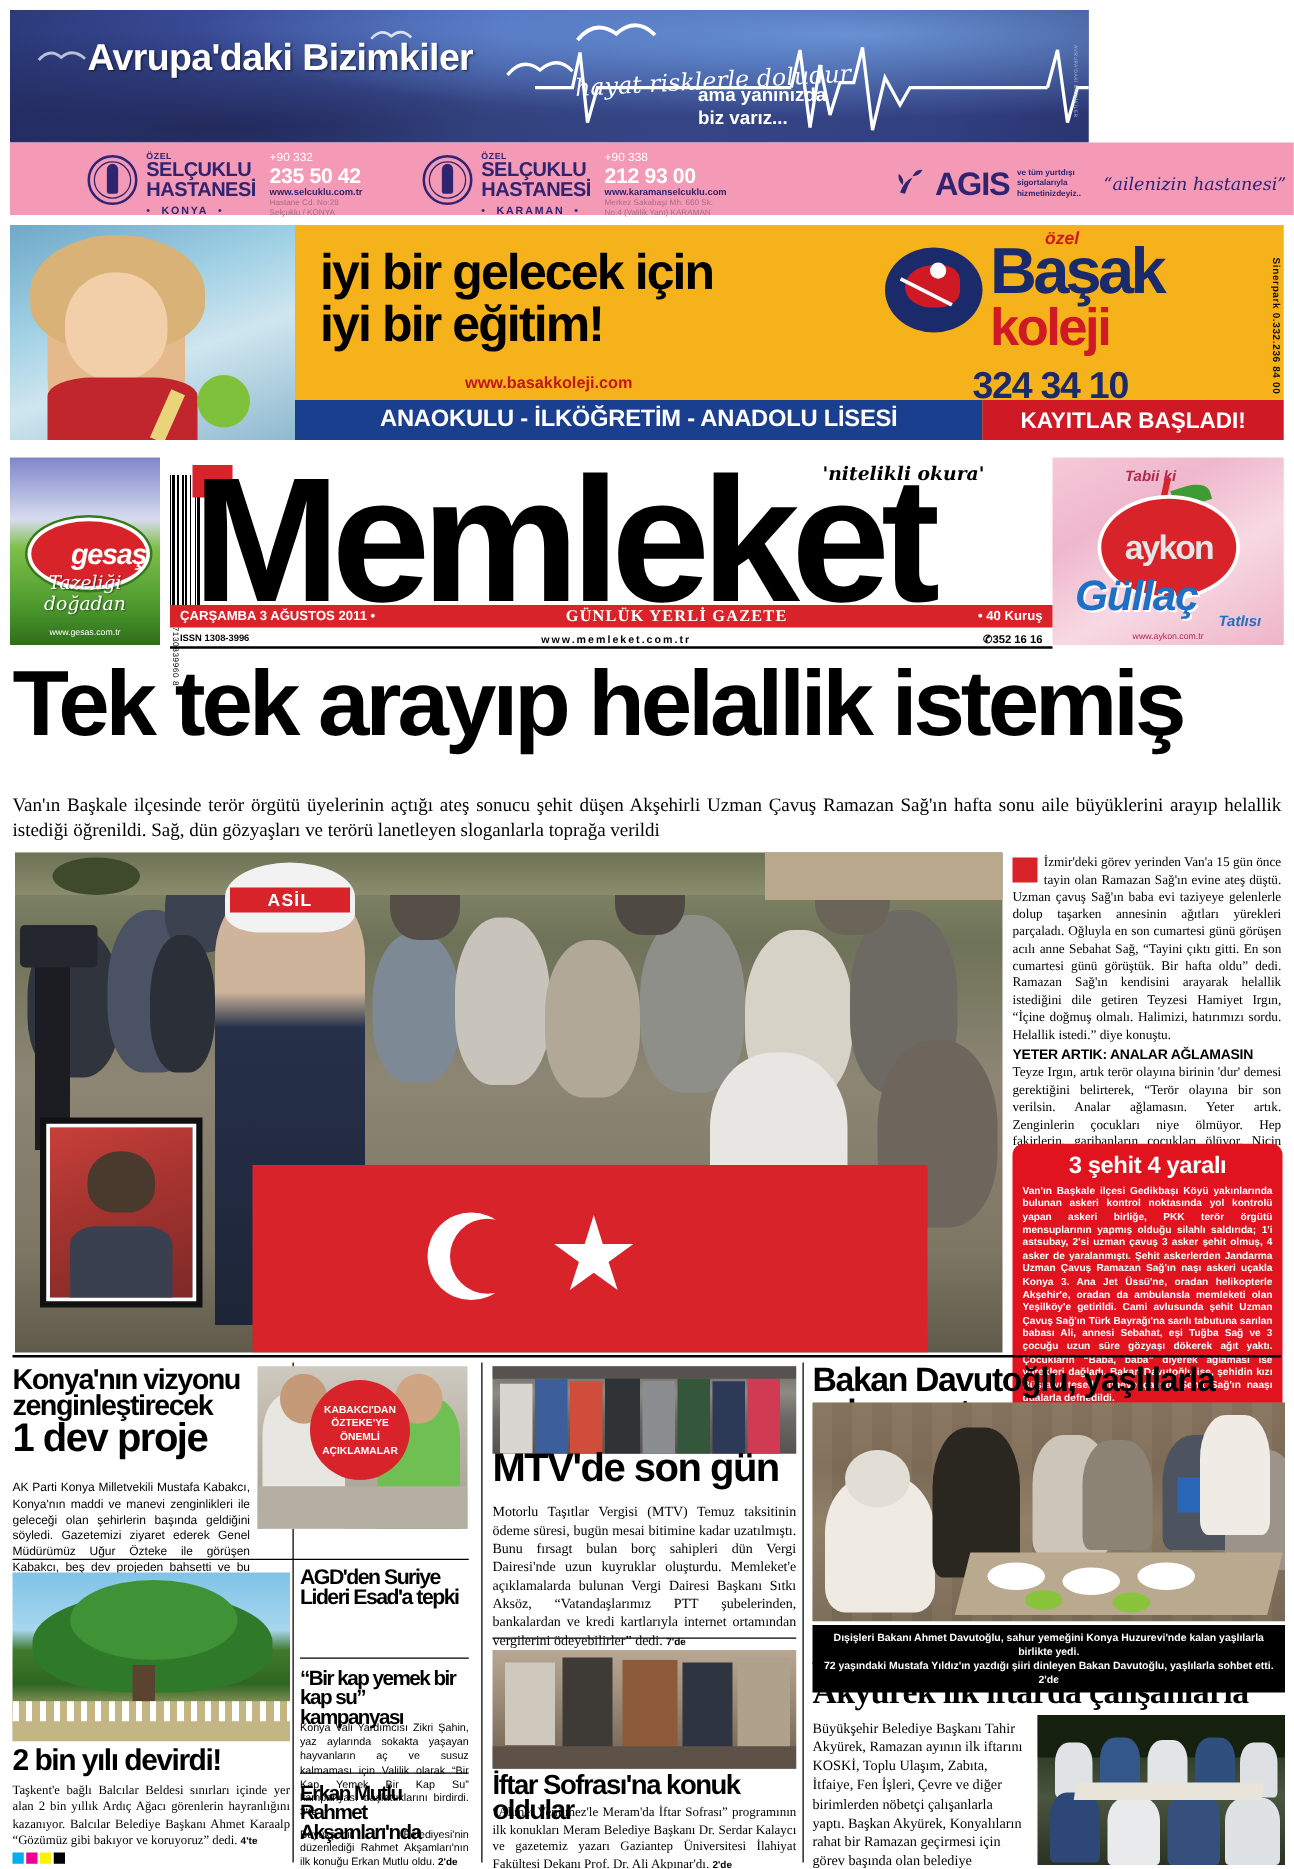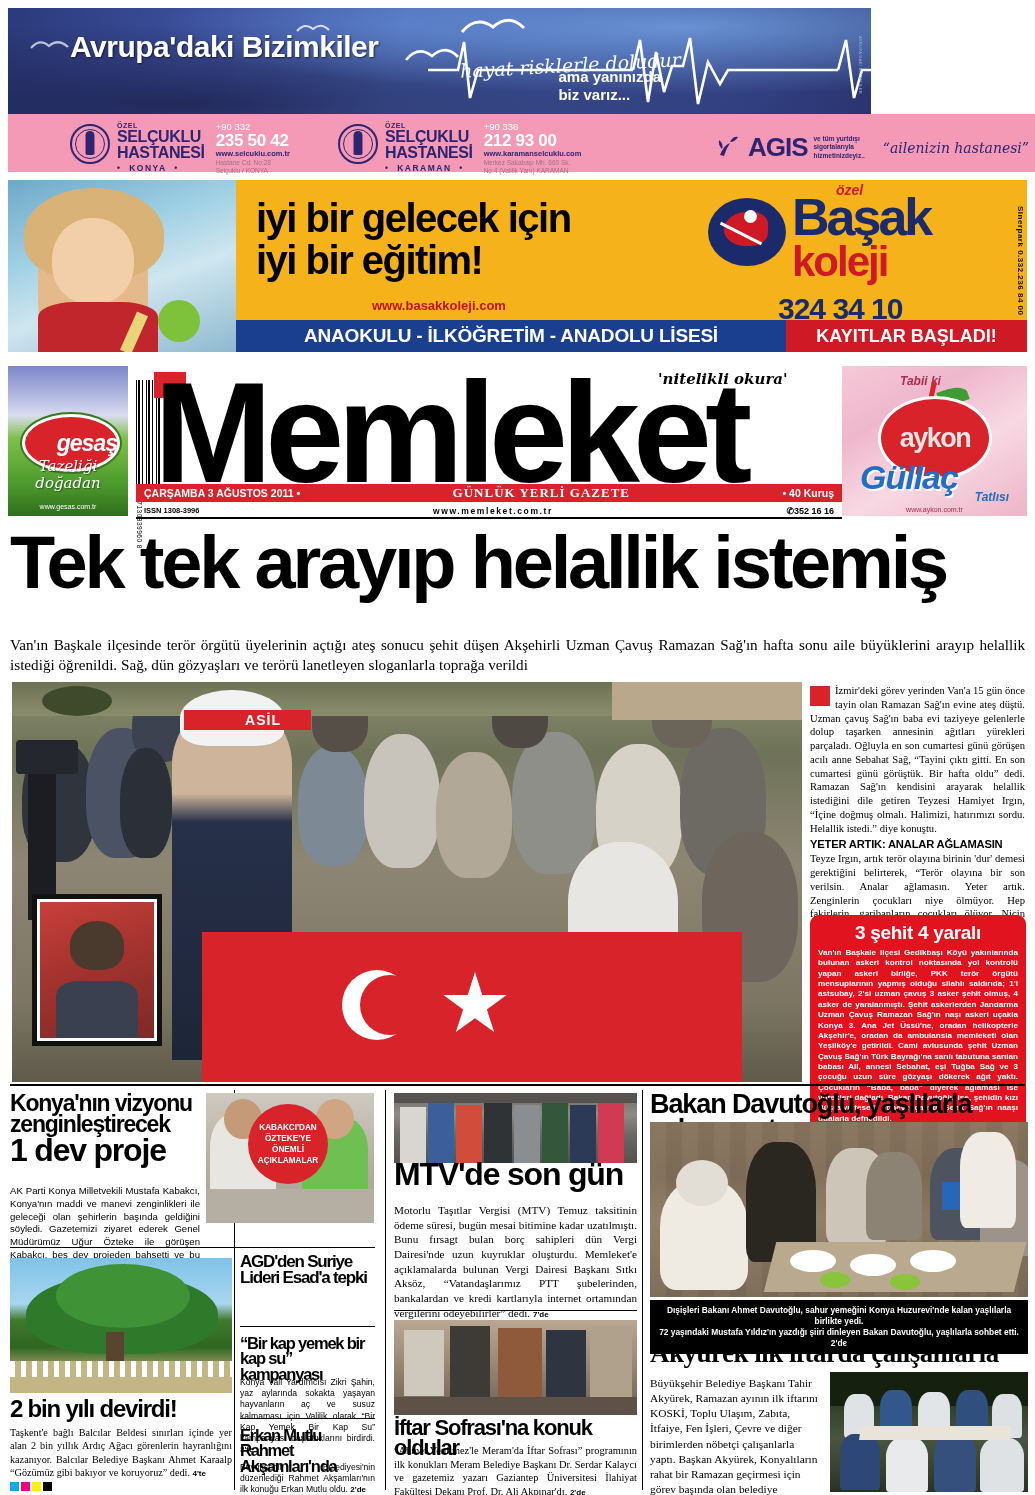--- a/index.html
+++ b/index.html
@@ -116,21 +116,21 @@
      font-size:15.2px;line-height:1.32;text-align:justify;}
 
   
   .mainphoto{position:absolute;left:12px;top:682px;width:790px;height:400px;overflow:hidden;
      background:linear-gradient(180deg,#8a8d6d 0%,#6e7258 18%,#8d8674 45%,#7c7663 80%,#5f5a4a 100%);}
   .mp-crowd{position:absolute;inset:0;}
   .mp-sold{position:absolute;left:160px;top:18px;width:120px;height:360px;
      background:linear-gradient(180deg,#cdb49a 0%,#cdb49a 26%,#263049 34%,#1d2538 100%);border-radius:50% 50% 0 0 / 18% 18% 0 0;}
   .mp-helm{position:absolute;left:168px;top:8px;width:104px;height:56px;background:#f2f2f2;border-radius:52% 52% 28% 28%;}
   .mp-helmred{position:absolute;left:172px;top:28px;width:96px;height:20px;background:#d8232a;
-     display:flex;align-items:center;justify-content:center;color:#fff;font-weight:bold;font-size:14px;letter-spacing:1px;padding-left:31px;}
+     display:flex;align-items:center;justify-content:center;color:#fff;font-weight:bold;font-size:14px;letter-spacing:1px;}
   .mp-flag{position:absolute;left:190px;top:250px;width:540px;height:150px;background:#d8232a;}
   .mp-star{position:absolute;left:430px;top:290px;width:66px;height:66px;background:#fff;
      clip-path:polygon(50% 0%,61% 35%,98% 35%,68% 57%,79% 91%,50% 70%,21% 91%,32% 57%,2% 35%,39% 35%);}
   .mp-cres{position:absolute;left:330px;top:288px;width:70px;height:70px;border-radius:50%;background:#fff;}
   .mp-cres:after{content:"";position:absolute;left:18px;top:5px;width:60px;height:60px;border-radius:50%;background:#d8232a;}
   .mp-inset{position:absolute;left:20px;top:212px;width:130px;height:152px;background:#111;padding:5px;box-sizing:border-box;}
   .mp-inset .ph{width:100%;height:100%;background:linear-gradient(160deg,#c8403a 0%,#a83430 40%,#7d2a26 100%);position:relative;border:3px solid #fff;box-sizing:border-box;}
   .mp-inset .ph:after{content:"";position:absolute;left:26%;top:14%;width:48%;height:36%;background:#4a3a2e;border-radius:48% 48% 40% 40%;}
   .mp-inset .ph:before{content:"";position:absolute;left:14%;bottom:0;width:72%;height:42%;background:#3a4050;border-radius:26% 26% 0 0;}
 

